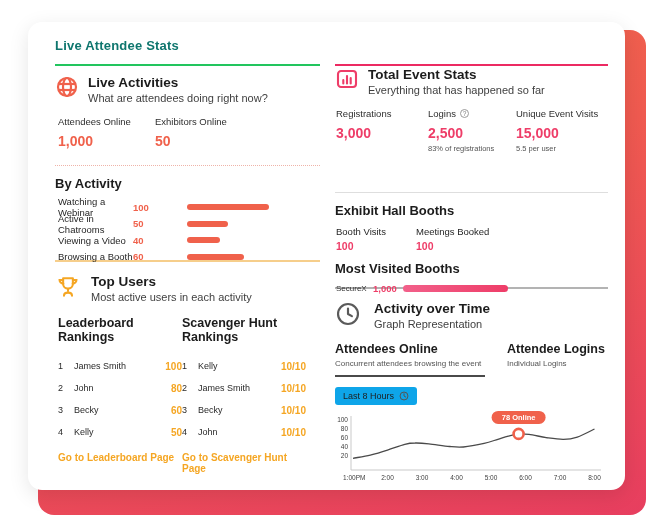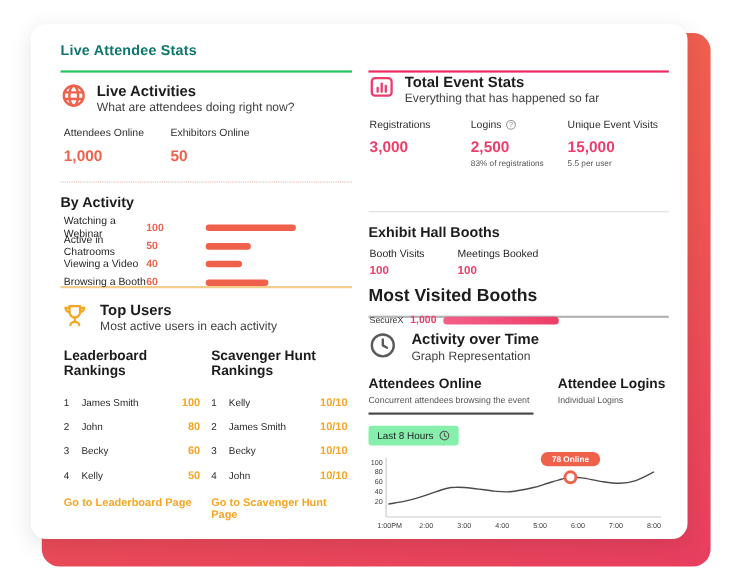--- a/index.html
+++ b/index.html
@@ -38,43 +38,43 @@
   .help-icon::after { content: "?"; }
 
   .act-row { display: flex; align-items: center; height: 16.5px; padding-left: 3px; }
   .act-label { width: 75px; font-size: 9.5px; color: #262626; }
   .act-value { width: 54px; font-size: 9.5px; font-weight: 700; color: #F0614B; }
   .act-bar { height: 6px; border-radius: 3px; background: #F0614B; }
 
   .eh-stats { display: flex; padding-left: 1px; }
   .eh-stat-label { font-size: 9.5px; color: #262626; }
   .eh-stat-value { font-size: 10.5px; font-weight: 700; color: #EE3D68; margin-top: 3px; }
-  .mv-head { font-size: 16px; font-weight: 700; color: #1c1c1c; margin: 9px 0 7px; }
+  .mv-head { font-size: 13px; font-weight: 700; color: #1c1c1c; margin: 9px 0 7px; }
   .mv-row { display: flex; align-items: center; padding-left: 1px; }
   .mv-name { width: 37px; font-size: 8px; color: #333; }
   .mv-value { width: 30px; font-size: 9.5px; font-weight: 700; color: #EE3D68; }
   .mv-bar { height: 7px; border-radius: 3.5px; background: linear-gradient(90deg, #F2608A, #EE3D68); }
 
   .top-users, .activity-time { padding-top: 12px; }
-  .rank-cols { display: flex; gap: 10px; margin-top: 13px; padding-left: 3px; }
+  .rank-cols { display: flex; margin-top: 13px; padding-left: 3px; }
   .rank-col { width: 124px; }
   .rank-head { font-size: 12.5px; font-weight: 700; color: #1c1c1c; margin-bottom: 11px; }
   .rank-row { display: flex; align-items: center; height: 22px; }
   .rank-num { width: 16px; font-size: 9px; color: #2a2a2a; }
   .rank-name { flex: 1; font-size: 9px; color: #2a2a2a; }
   .rank-score { font-size: 10px; font-weight: 700; color: #F5A623; }
   .rank-link { display: inline-block; margin-top: 9px; font-size: 10px; font-weight: 700; color: #F5A623; cursor: pointer; text-decoration: none; }
 
   .tabs { display: flex; gap: 22px; margin-top: 12px; }
   .tab { cursor: pointer; }
   .tab-1 { width: 150px; }
   .tab-label { font-size: 12.5px; font-weight: 600; color: #1c1c1c; }
   .tab-caption { font-size: 8px; color: #555; margin-top: 3px; }
   .tab.active { border-bottom: 2px solid #4a4a4a; padding-bottom: 7px; }
-  .range-pill { display: inline-flex; align-items: center; gap: 5px; margin-top: 10px; background: #86efac;
+  .range-pill { display: inline-flex; align-items: center; gap: 5px; margin-top: 10px; background: #0ea5e9;
     border-radius: 3px; padding: 4px 8px; font-size: 9px; color: #1e1e1e; cursor: pointer; border: none; }
   .chart-wrap { margin-top: 5px; }
   .chart-wrap svg { display: block; }
   .axis { stroke: #C9C9C9; stroke-width: 1; }
   .tick-text { font-size: 6.5px; fill: #3d3d3d; font-family: "Liberation Sans", sans-serif; }
   .series-line { fill: none; stroke: #4A4A4A; stroke-width: 1.3; }
 </style>
 </head>
 <body>
 

